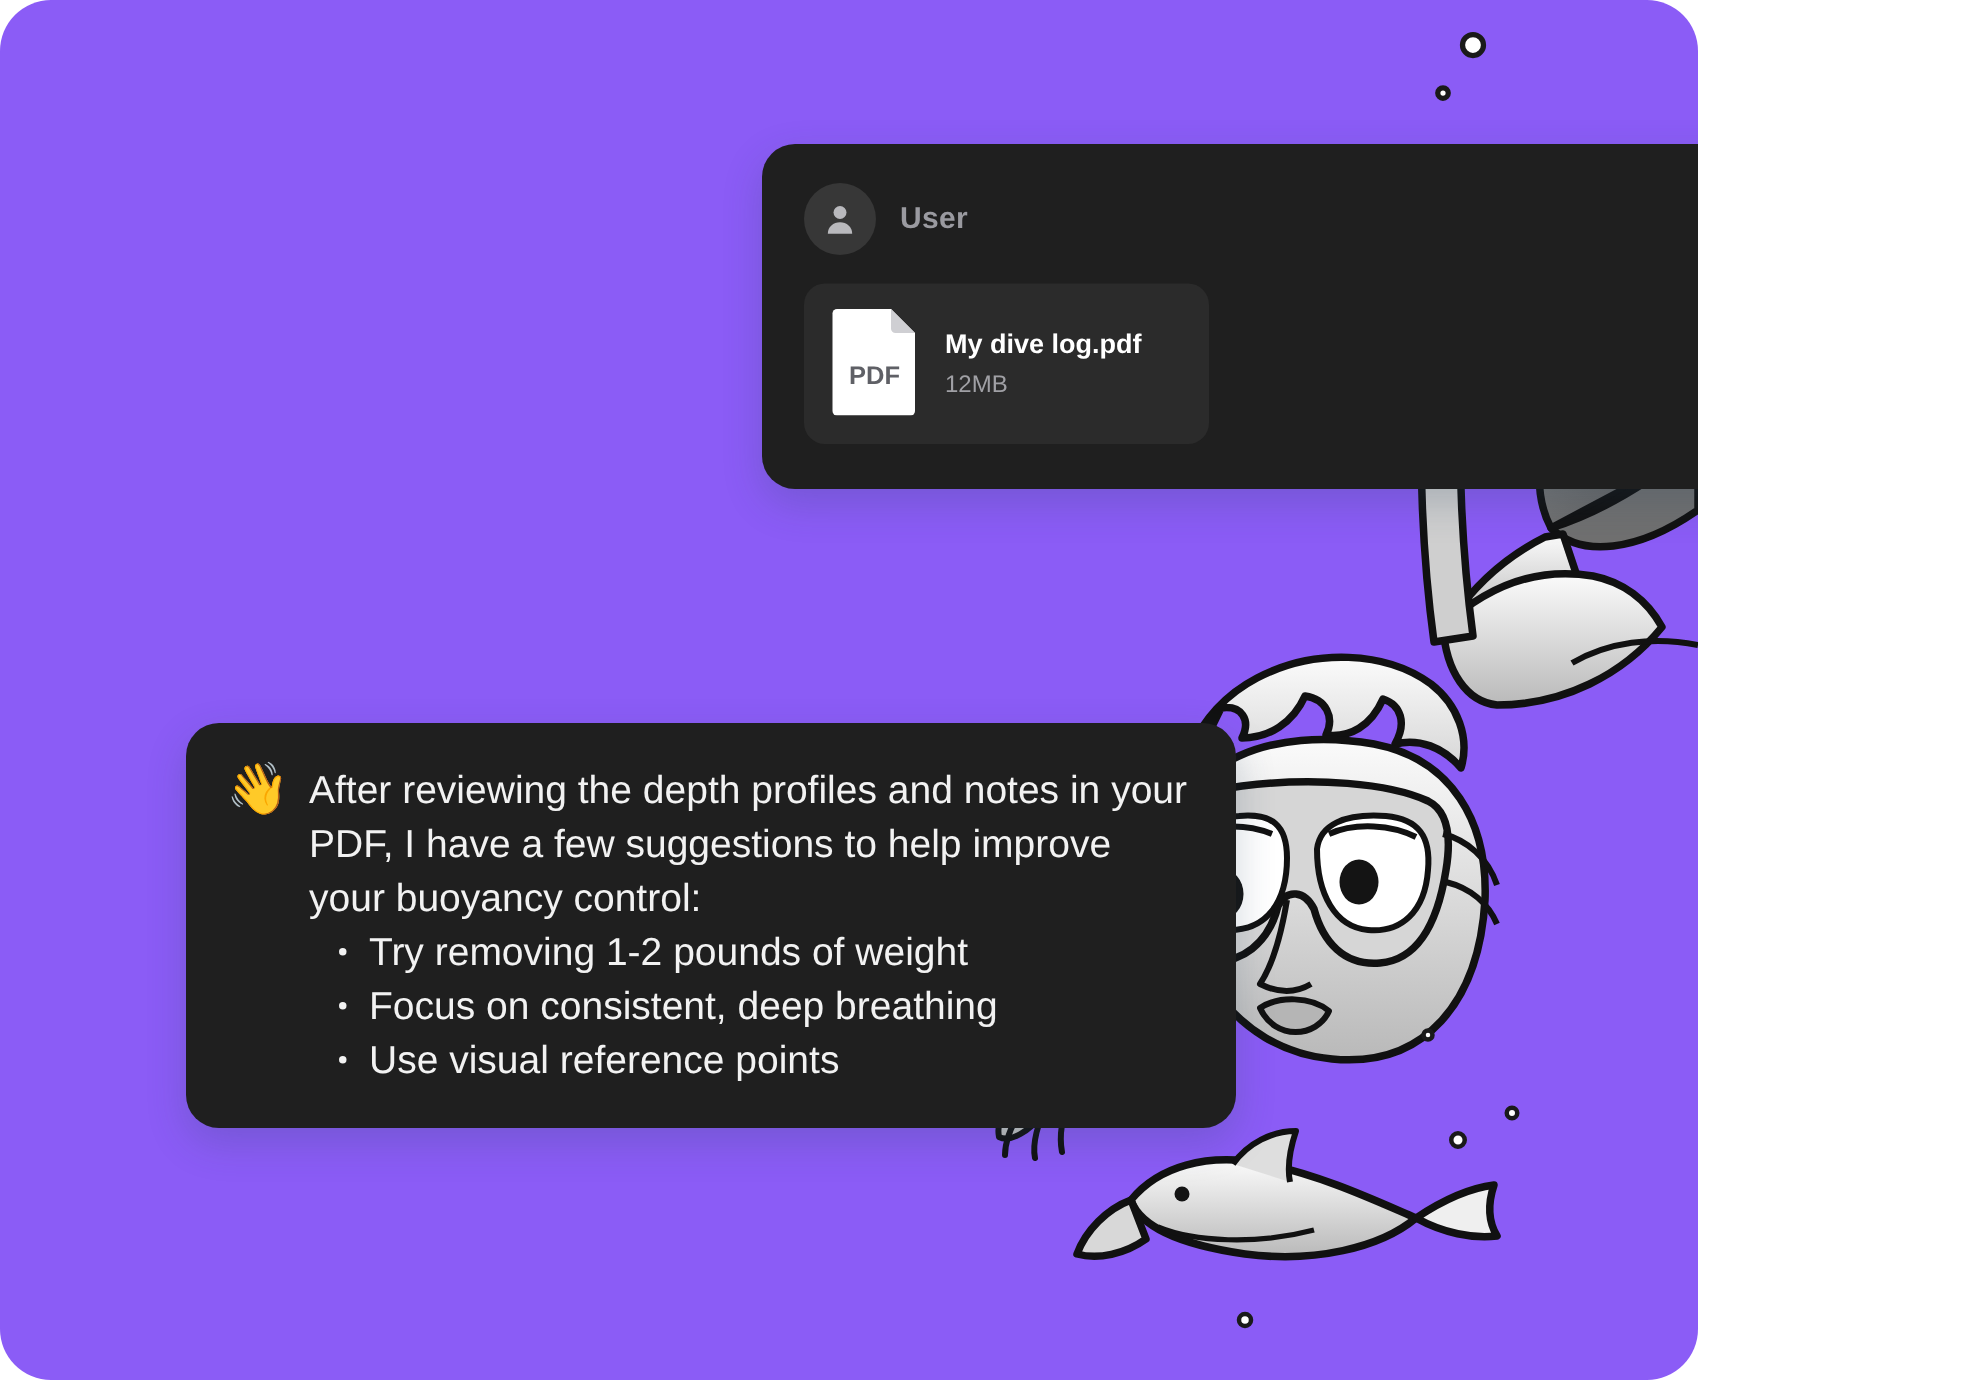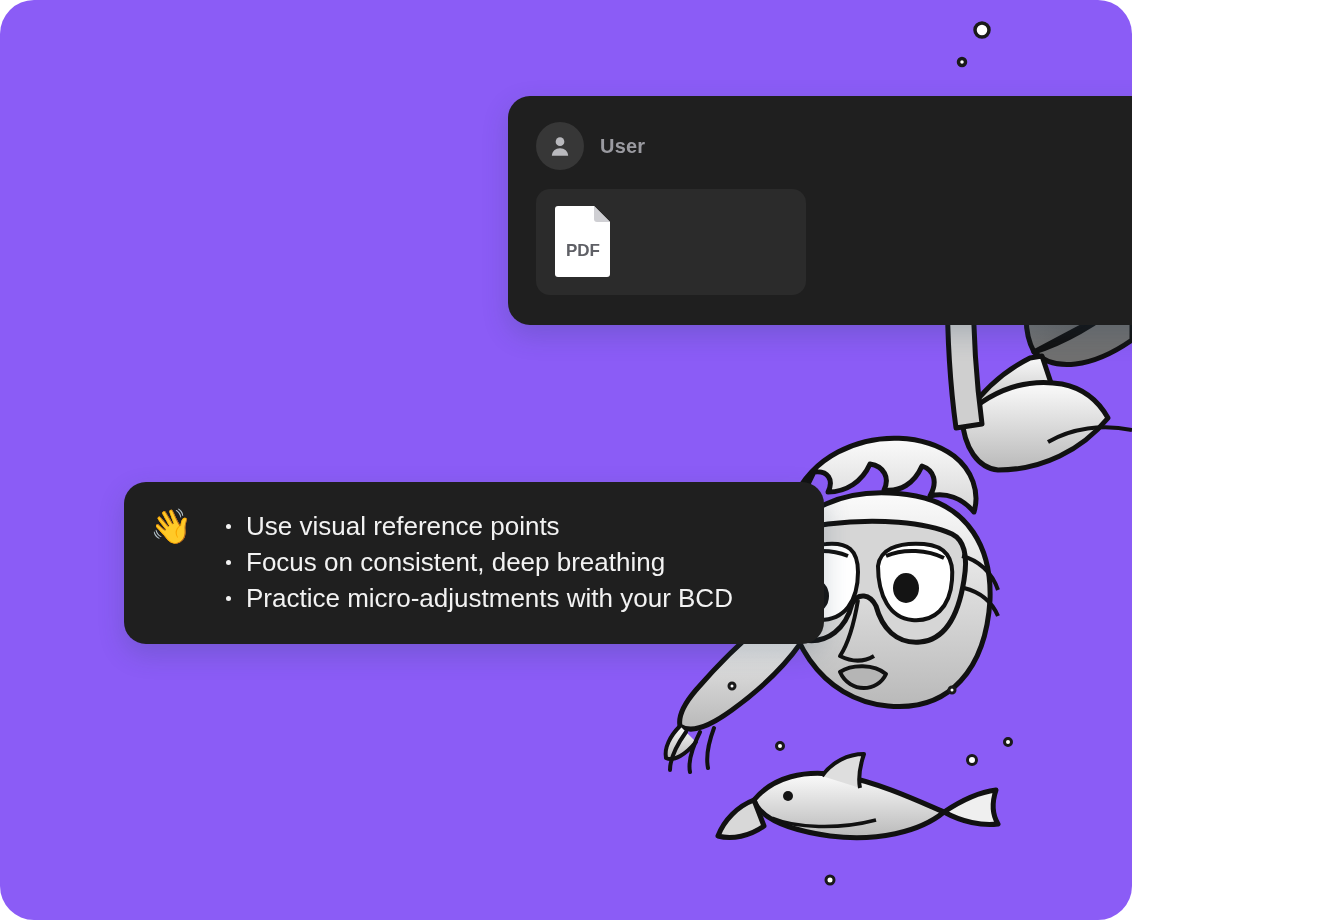--- a/index.html
+++ b/index.html
@@ -279,30 +279,35 @@
     </div>
 
     <div class="file-card">
       <div class="pdf-icon">
         <svg width="62" height="74" viewBox="0 0 62 74" aria-hidden="true">
           <path d="M6 3h36l16 16v52a3 3 0 0 1-3 3H6a3 3 0 0 1-3-3V6a3 3 0 0 1 3-3z" fill="#ffffff"></path>
           <path d="M42 3l16 16H45a3 3 0 0 1-3-3z" fill="#cfcfd3"></path>
           <text x="31" y="53" text-anchor="middle" font-family="Liberation Sans, sans-serif" font-size="17" font-weight="bold" fill="#5f6066">PDF</text>
         </svg>
       </div>
+      <div class="file-meta">
+        <div class="file-name">My dive log.pdf</div>
+        <div class="file-size">12MB</div>
+      </div>
     </div>
 
   </div>
 
   <div class="bubble" id="assistant-bubble">
     <div class="assistant-row">
       <div class="wave-emoji">👋</div>
       <div class="assistant-body">
+        <div class="assistant-intro">After reviewing the depth profiles and notes in your PDF, I have a few suggestions to help improve your buoyancy control:</div>
         <ul class="suggestion-list" id="suggestion-list">
+            <li>Try removing 1-2 pounds of weight</li>
+            <li>Focus on consistent, deep breathing</li>
             <li>Use visual reference points</li>
-            <li>Focus on consistent, deep breathing</li>
-            <li>Practice micro-adjustments with your BCD</li>
           </ul>
       </div>
     </div>
   </div>
 
 </div>
 
 </body></html>

